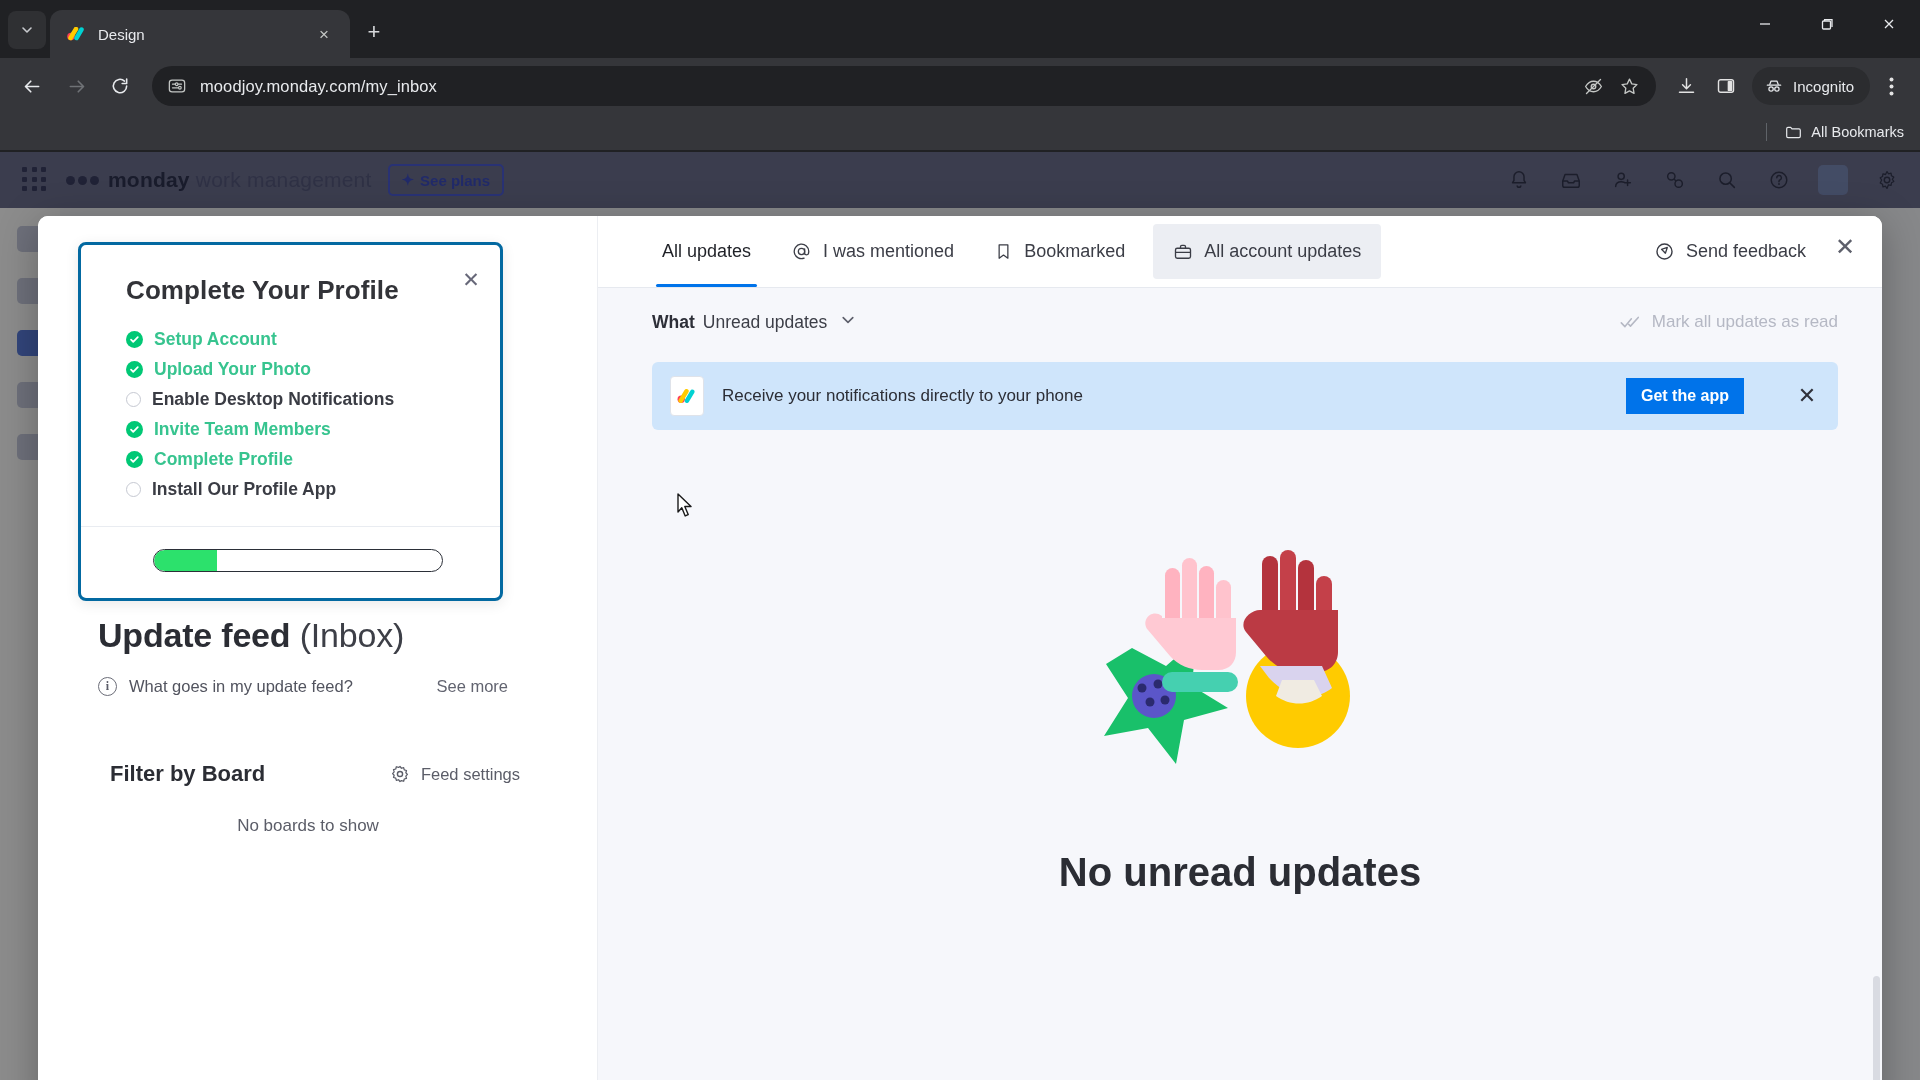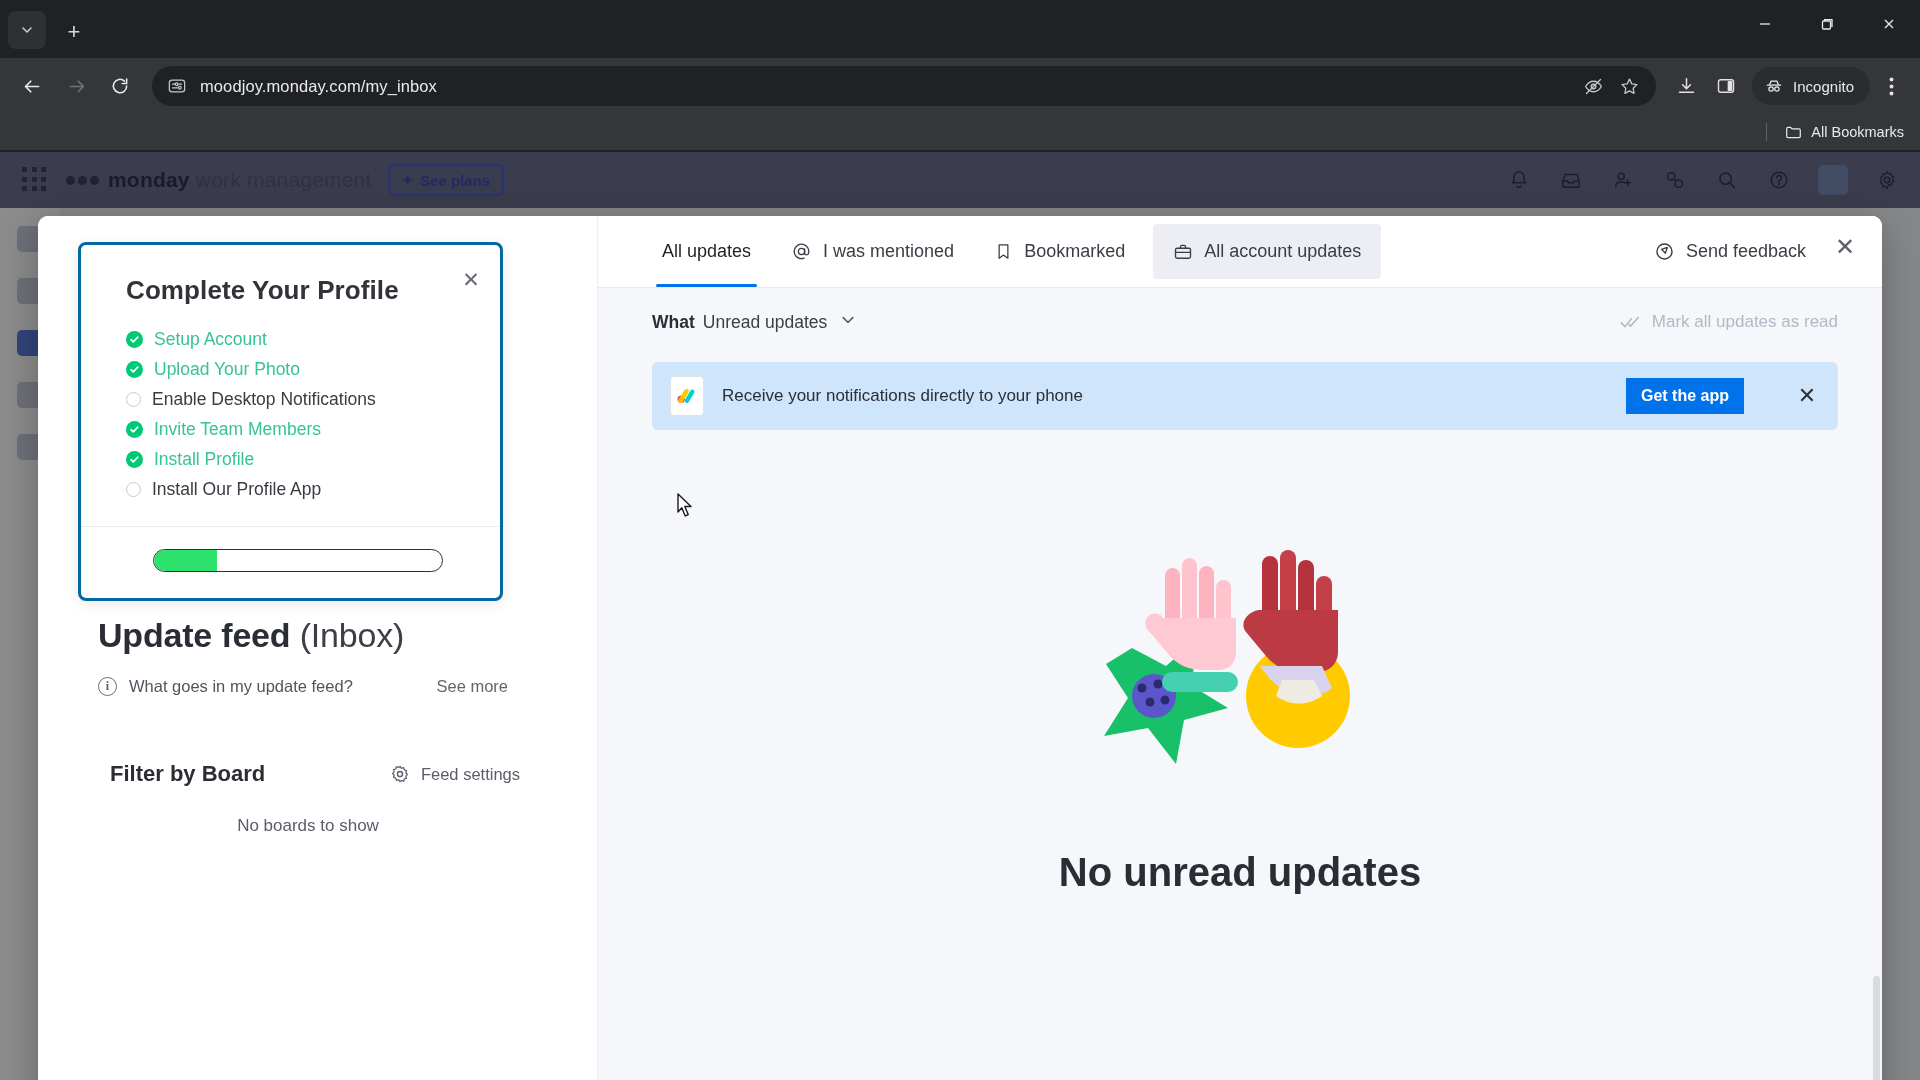--- a/index.html
+++ b/index.html
@@ -137,21 +137,21 @@
     background:#fff; border:3px solid #0369a1; border-radius: 8px;
     box-shadow: 0 3px 14px rgba(0,0,0,0.09);
     padding: 30px 30px 0 45px;
   }
   .pc-title { font-size: 26px; color:#323338; font-weight: 600; letter-spacing:0.1px; }
   .pc-close {
     position:absolute; right:16px; top:22px; width:26px;height:26px;
     display:flex; align-items:center; justify-content:center; color:#676879; font-size:21px;
   }
   .pc-list { margin-top: 18px; }
-  .pc-item { display:flex; align-items:center; gap: 11px; height: 30px; font-size:17.5px; }
+  .pc-item { display:flex; align-items:center; gap: 11px; height: 30px; font-size:17.5px;font-weight:bold; }
   .pc-item.done { color:#37c48f; }
   .pc-item.todo { color:#3a3c44; }
   .chk-done {
     width:17px;height:17px;border-radius:50%;background:#00c875;
     display:flex;align-items:center;justify-content:center; flex:0 0 17px;
   }
   .chk-done svg { width:11px;height:11px; }
   .chk-todo {
     width:15px;height:15px;border-radius:50%;border:1.6px solid #c6c9d2; flex:0 0 15px;
   }
@@ -245,20 +245,31 @@
 
 <div class="browser">
 
   <div class="tabstrip">
     <div class="tabsearch">
       <svg width="16" height="16" viewBox="0 0 16 16" fill="none">
         <path d="M4 6l4 4 4-4" stroke="#c8cace" stroke-width="1.6" stroke-linecap="round" stroke-linejoin="round"></path>
       </svg>
     </div>
 
+    <div class="tab">
+      <span class="tab-favicon">
+        <svg width="19" height="14" viewBox="0 0 38 26">
+          <ellipse cx="8" cy="18" rx="7.5" ry="7.5" fill="#ff3d57"></ellipse>
+          <path d="M7 21 L18 3" stroke="#ffcb00" stroke-width="9" stroke-linecap="round"></path>
+          <path d="M19 21 L29 4" stroke="#00d2d2" stroke-width="9" stroke-linecap="round"></path>
+        </svg>
+      </span>
+      <span class="tab-title">Design</span>
+      <span class="tab-close">×</span>
+    </div>
 
     <div class="new-tab">+</div>
 
     <div class="winctl">
       <div class="winbtn">
         <svg width="14" height="14" viewBox="0 0 14 14">
             <path d="M2 7h10" stroke="#e8eaed" stroke-width="1.3"></path>
           </svg>
       </div>
       <div class="winbtn">
@@ -486,21 +497,21 @@
                 </svg>
               </span>
             <span>Invite Team Members</span>
           </div>
           <div class="pc-item done">
             <span class="chk-done">
                 <svg viewBox="0 0 12 12">
                   <path d="M2.2 6.2l2.4 2.4 5-5.2" stroke="#fff" stroke-width="1.9" fill="none" stroke-linecap="round" stroke-linejoin="round"></path>
                 </svg>
               </span>
-            <span>Install Profile</span>
+            <span>Complete Profile</span>
           </div>
           <div class="pc-item todo">
             <span class="chk-todo"></span>
             <span>Install Our Profile App</span>
           </div>
         </div>
 
         <div class="pc-divider"></div>
         <div class="pc-progress-wrap">
           <div class="progressbar">

